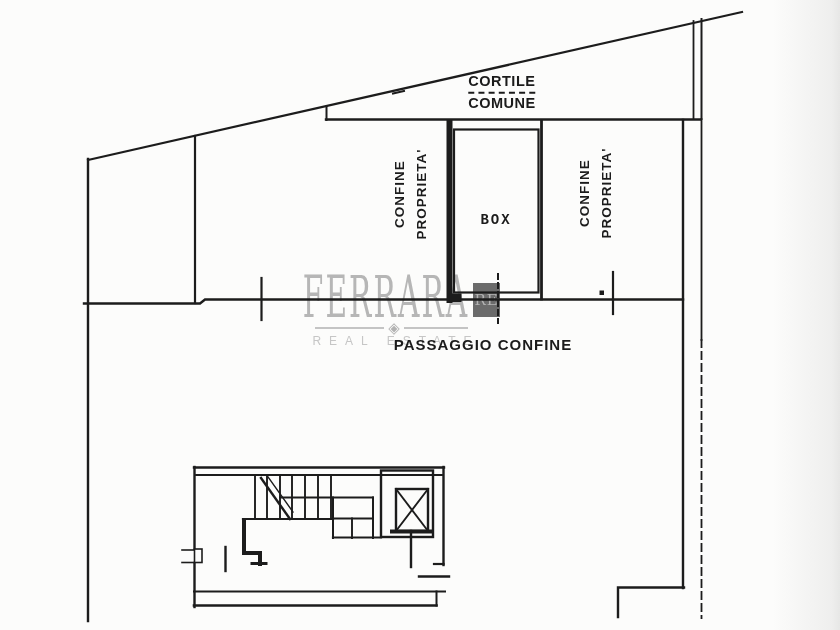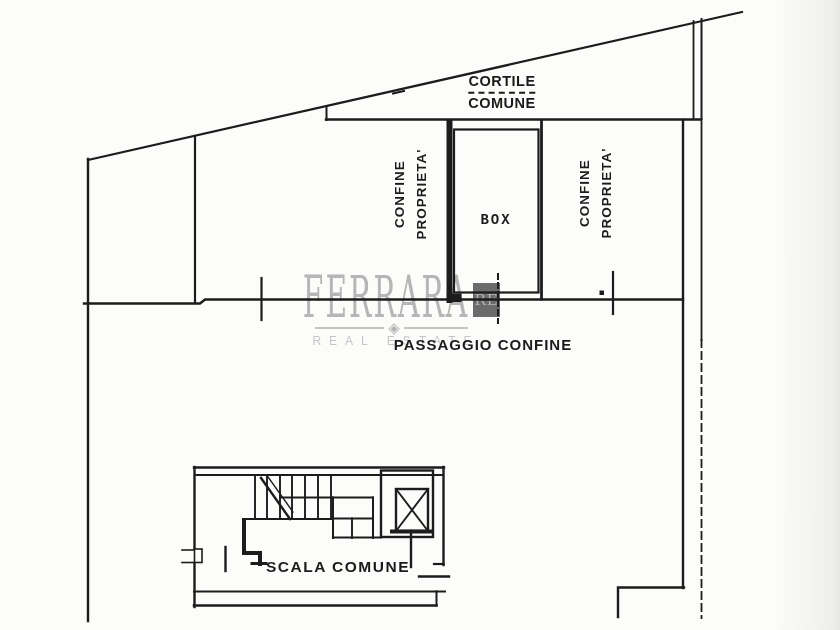--- a/index.html
+++ b/index.html
@@ -38,21 +38,21 @@
   .wm-tagline{
     left:396px;top:341px;transform:translate(-50%,-50%);
     font-size:12px;letter-spacing:8px;color:#c6c6c6;white-space:nowrap;line-height:1;
   }
 
   
   .labels{position:absolute;inset:0;z-index:3;pointer-events:none;}
   .lbl{
     position:absolute;font-weight:700;color:#1b1b1b;white-space:nowrap;line-height:1.3;
   }
-  .lbl-cortile{left:502px;top:92px;transform:translate(-50%,-50%);text-align:center;
+  .lbl-cortile{left:502px;top:92px;transform:translate(-50%,-50%);
     font-size:14.5px;letter-spacing:0.5px;}
   .lbl-cortile .u-dash{display:inline-block;border-bottom:2px dashed #1b1b1b;padding-bottom:1px;}
   .lbl-cortile span{display:block;}
   .lbl-box{left:496px;top:220px;transform:translate(-50%,-50%);font-size:14px;letter-spacing:2px;font-family:Liberation Mono, monospace;}
   .lbl-passaggio{left:483px;top:345px;transform:translate(-50%,-50%);font-size:15px;letter-spacing:1px;}
   .lbl-scala{left:338px;top:567px;transform:translate(-50%,-50%);font-size:15.5px;letter-spacing:1.5px;}
   .lbl-rot{text-align:center;font-size:13.5px;letter-spacing:1px;line-height:1.65;}
   .lbl-rot span{display:block;}
   .lbl-confine-left{left:411px;top:194px;transform:translate(-50%,-50%) rotate(-90deg);}
   .lbl-confine-right{left:596px;top:193px;transform:translate(-50%,-50%) rotate(-90deg);}
@@ -176,16 +176,15 @@
 
     <div class="lbl lbl-rot lbl-confine-right">
       <span>CONFINE</span>
       <span>PROPRIETA'</span>
     </div>
 
     <div class="lbl lbl-box">BOX</div>
 
     <div class="lbl lbl-passaggio">PASSAGGIO CONFINE</div>
 
-    <div class="lbl lbl-scala">SCALA COMUNE</div>
   </div>
 
 </div>
 
 </body></html>

